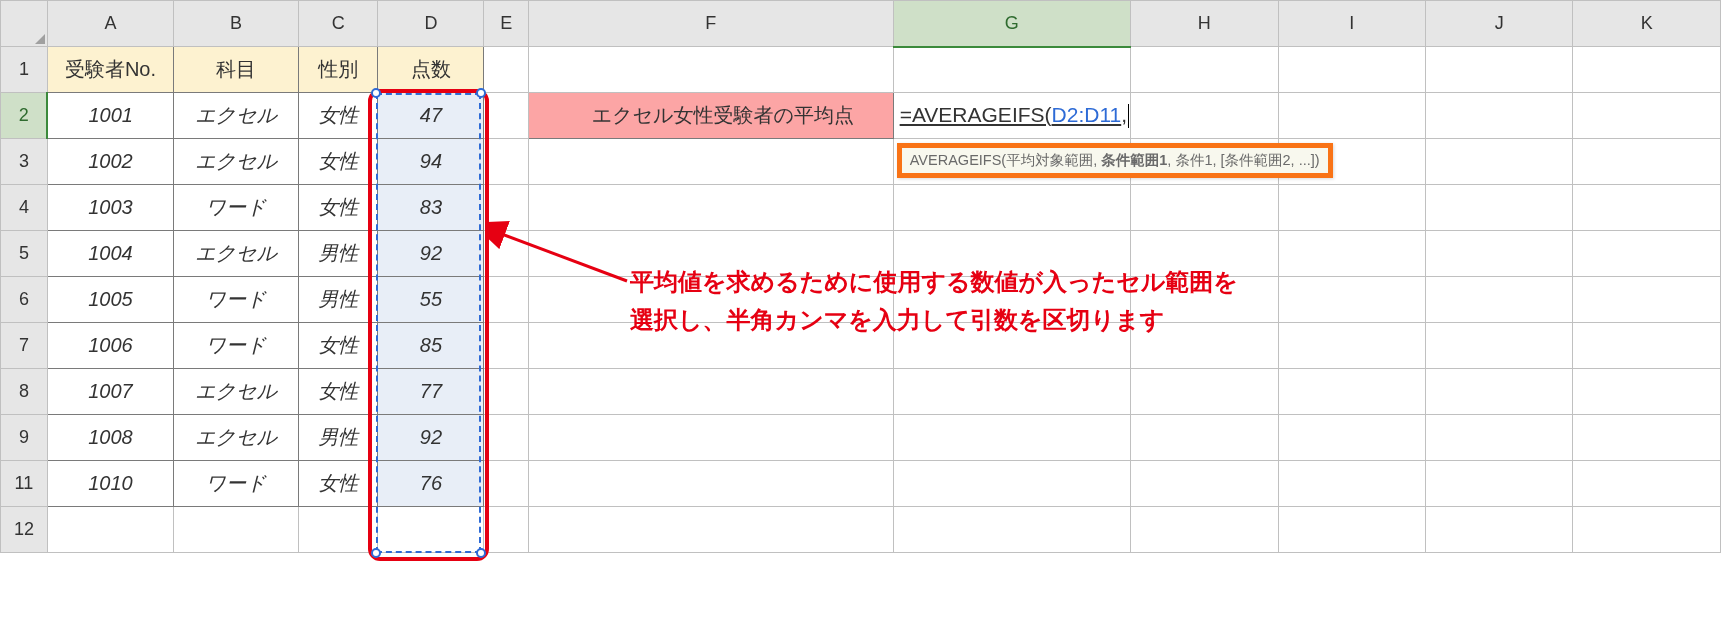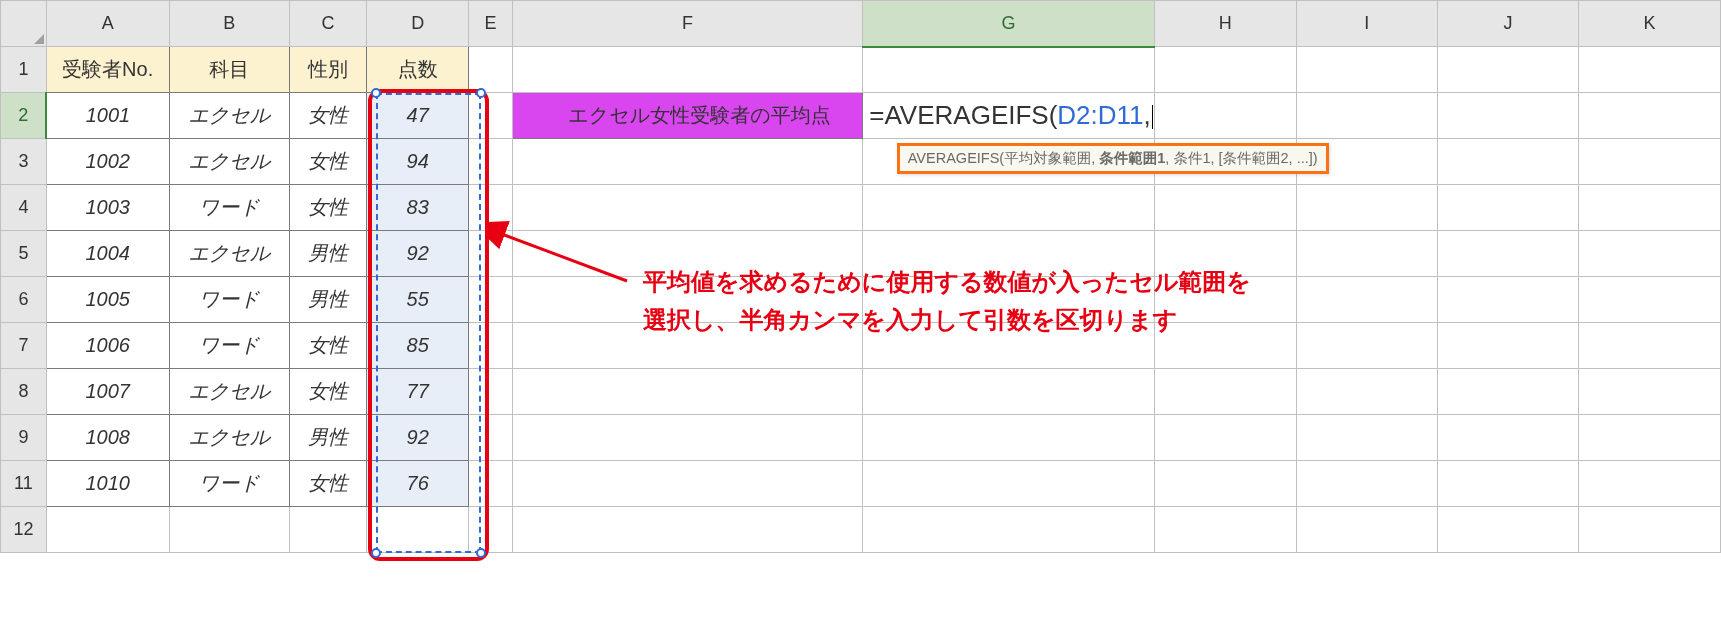--- a/index.html
+++ b/index.html
@@ -53,32 +53,33 @@
   }
   .data-cell {
     border: 1px solid #7a7a7a !important;
     background: #fff;
     font-style: italic;
   }
   .selected-cell {
     background: #e8eef7;
   }
   .label-cell {
-    background: #d946ef;
+    background: #fca5a5;
     border: 1px solid #7a7a7a !important;
     text-align: left;
     padding-left: 25px;
   }
   .formula-cell {
     text-align: left;
     padding-left: 6px;
-    font-size: 26px;
+    font-size: 21px;
     white-space: nowrap;
     overflow: visible;
     color: #333;
+    text-decoration: underline;
   }
   .formula-cell .ref { color: #2e6bd6; }
   .red-box {
     position: absolute;
     border: 4px solid #e60012;
     border-radius: 12px;
     pointer-events: none;
   }
   .marching {
     position: absolute;
@@ -90,36 +91,35 @@
     width: 10px;
     height: 10px;
     background: #fff;
     border: 2px solid #2e6bd6;
     border-radius: 50%;
     pointer-events: none;
   }
   .tooltip {
     position: absolute;
     background: #f8f8ee;
-    border: 3px solid #f97316;
+    border: 5px solid #f97316;
     font-size: 14.5px;
     padding: 3px 8px;
     color: #6a6a6a;
     white-space: nowrap;
     box-shadow: 1px 1px 3px rgba(0,0,0,0.15);
   }
   .tooltip .bold { font-weight: bold; }
   .annotation {
     position: absolute;
     color: #e60012;
     font-weight: bold;
     font-size: 24px;
     line-height: 1.6;
     white-space: nowrap;
-    margin-left: 13px;
   }
   .arrow-svg {
     position: absolute;
     pointer-events: none;
   }
   .cursor {
     display: inline-block;
     width: 1px;
     height: 24px;
     background: #000;

